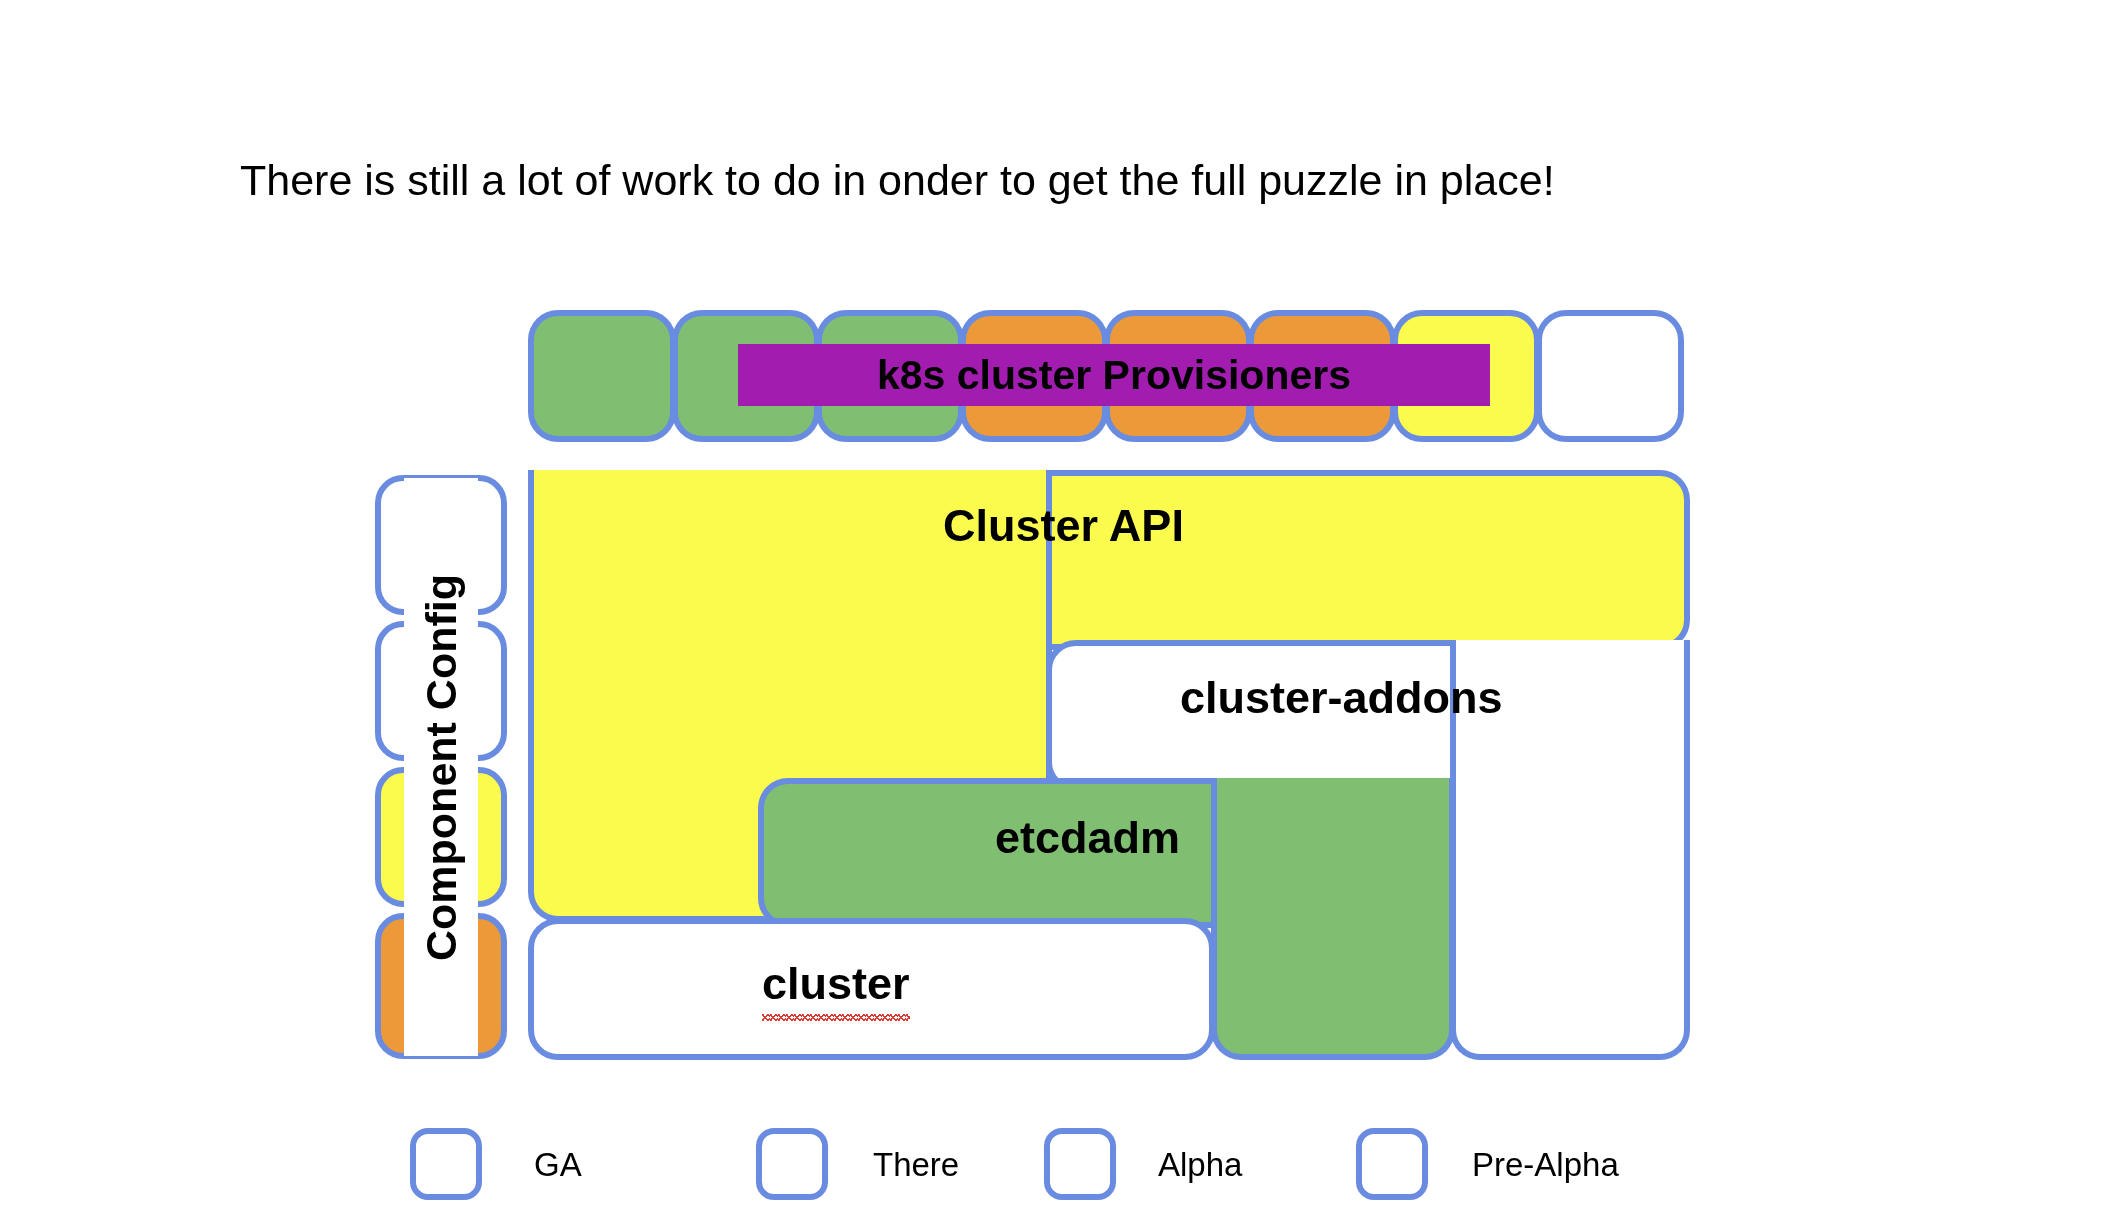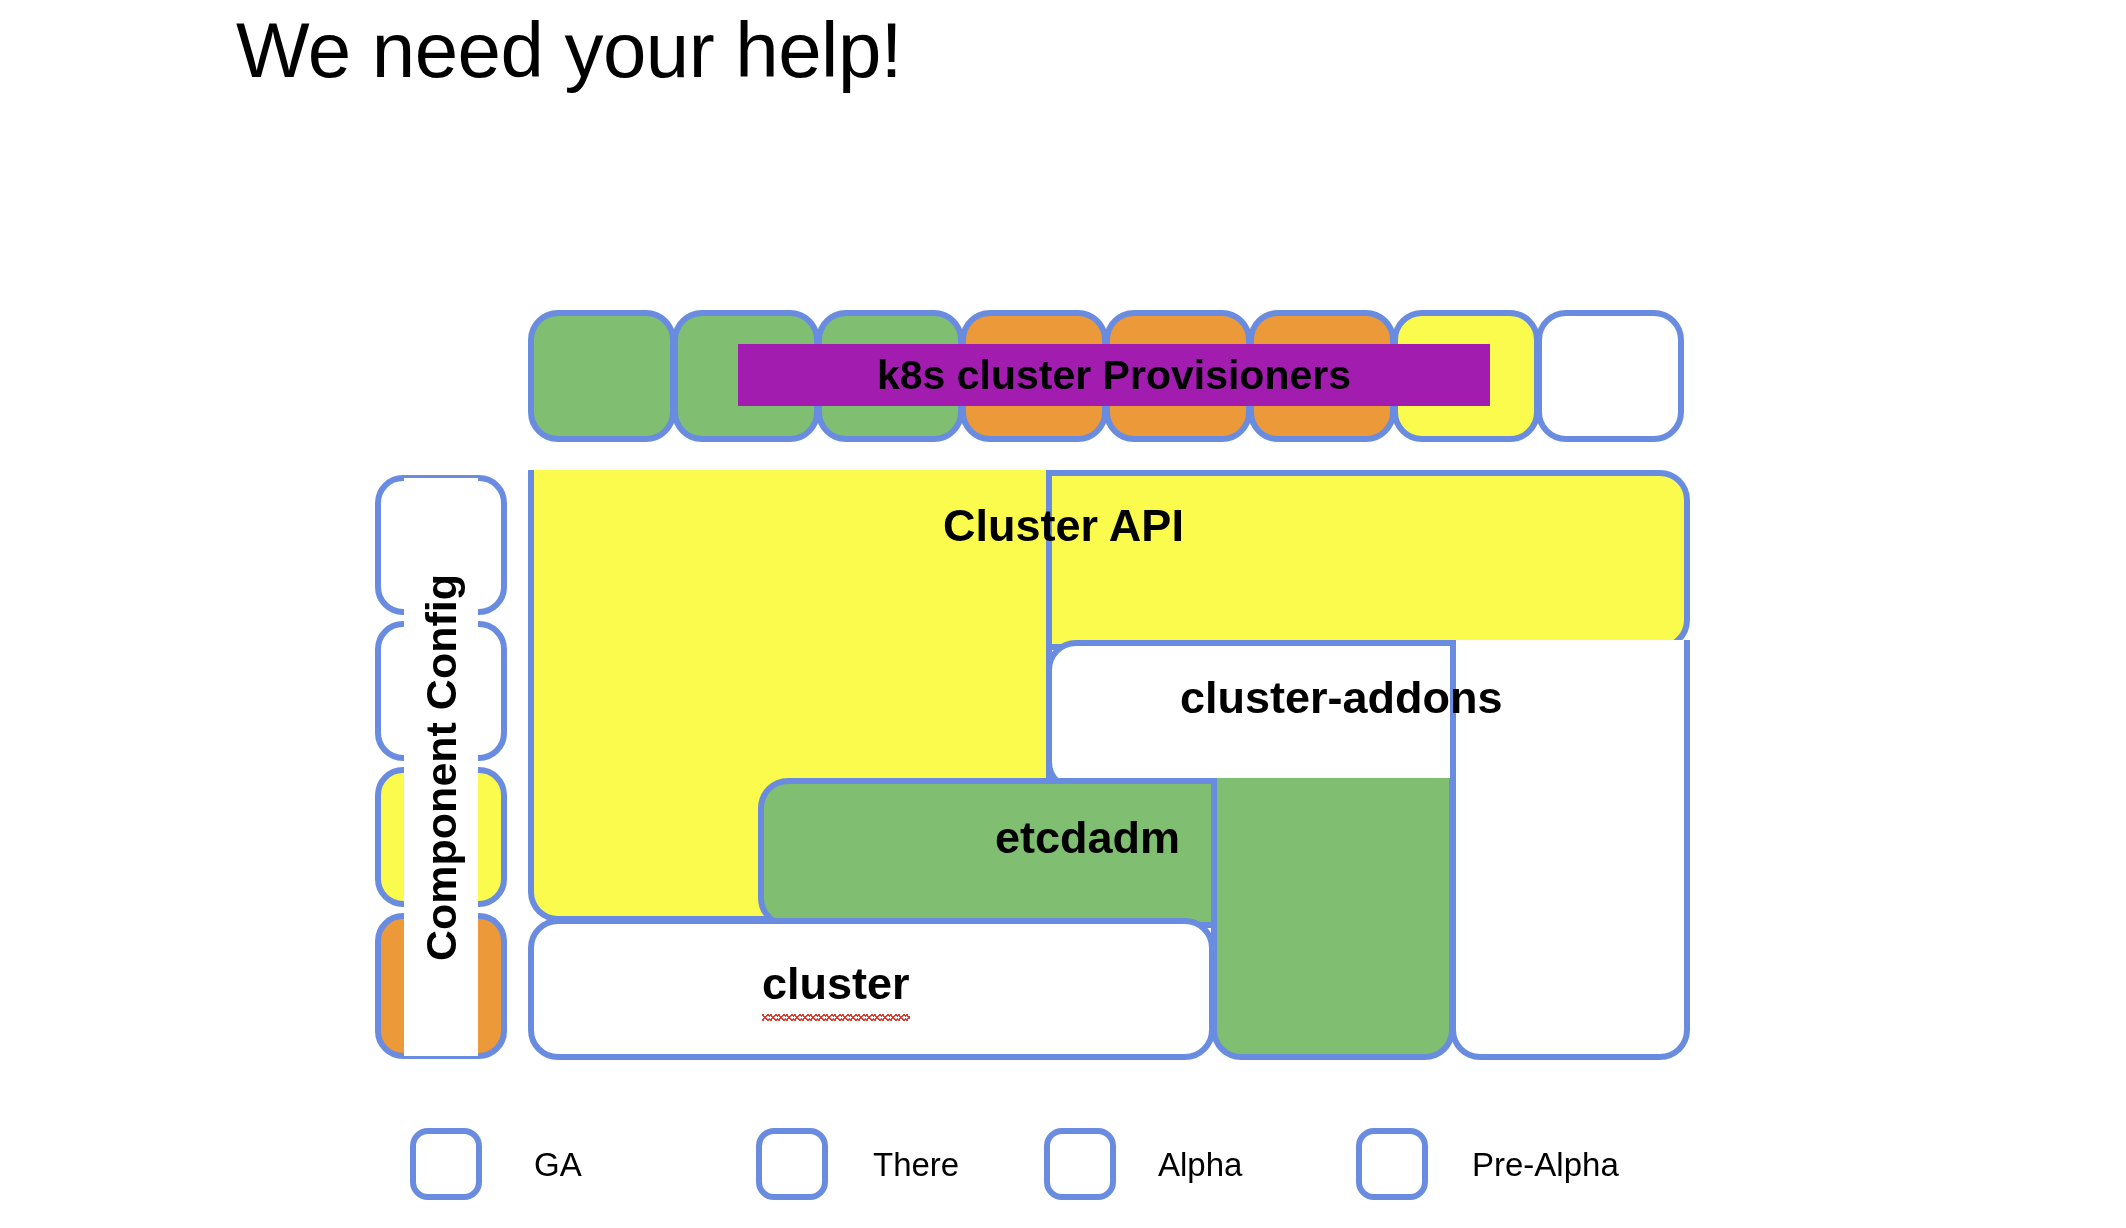--- a/index.html
+++ b/index.html
@@ -156,21 +156,21 @@
     font-size: 33px;
     color: #000000;
     white-space: nowrap;
   }
 </style>
 </head>
 <body>
 
 <div id="slide">
 
-  <div id="title">We need your help!</div>
+  <div id="subtitle">There is still a lot of work to do in onder to get the full puzzle in place!</div>
 
   <div id="provisioner-strip">
     <div class="tile prov-tile ga" style="left:528px;"></div>
     <div class="tile prov-tile ga" style="left:672px;"></div>
     <div class="tile prov-tile ga" style="left:816px;"></div>
     <div class="tile prov-tile beta" style="left:960px;"></div>
     <div class="tile prov-tile beta" style="left:1104px;"></div>
     <div class="tile prov-tile beta" style="left:1248px;"></div>
     <div class="tile prov-tile alpha" style="left:1392px;"></div>
     <div class="tile prov-tile prealpha" style="left:1536px;"></div>

